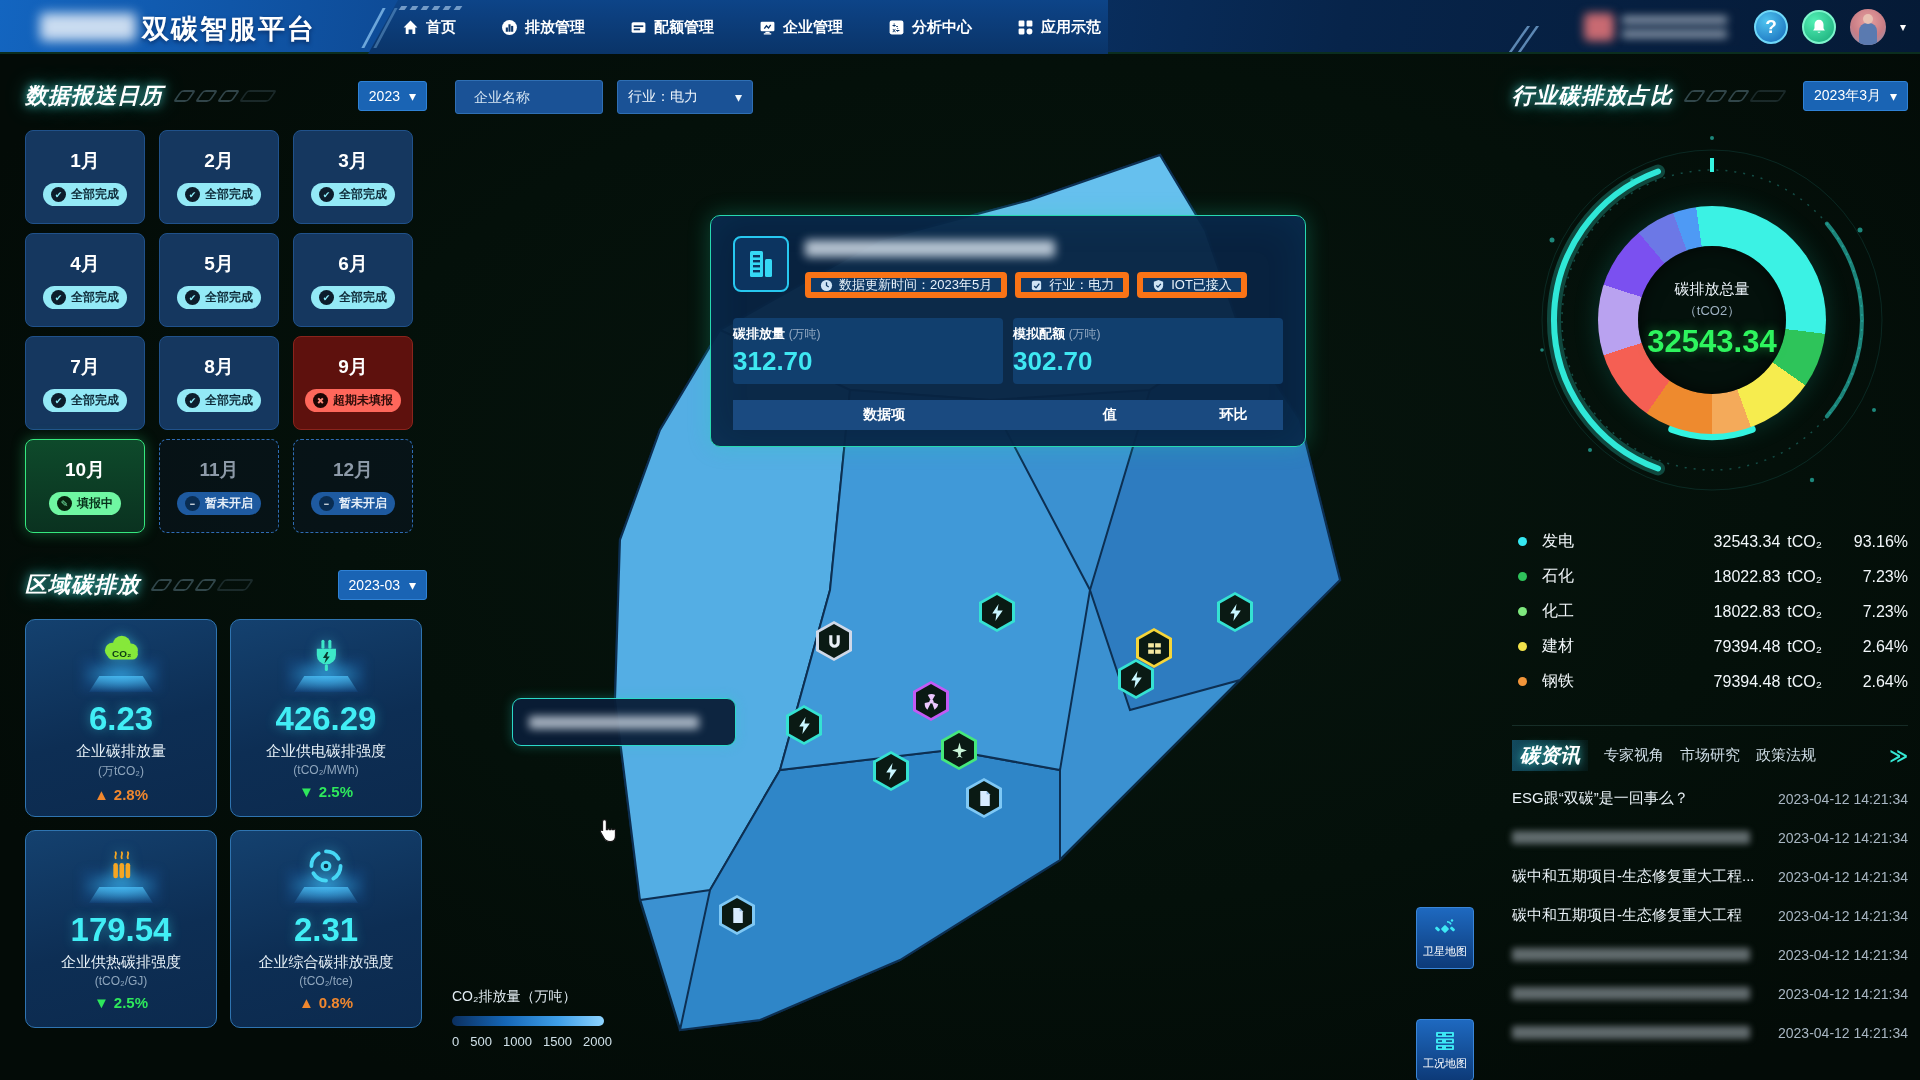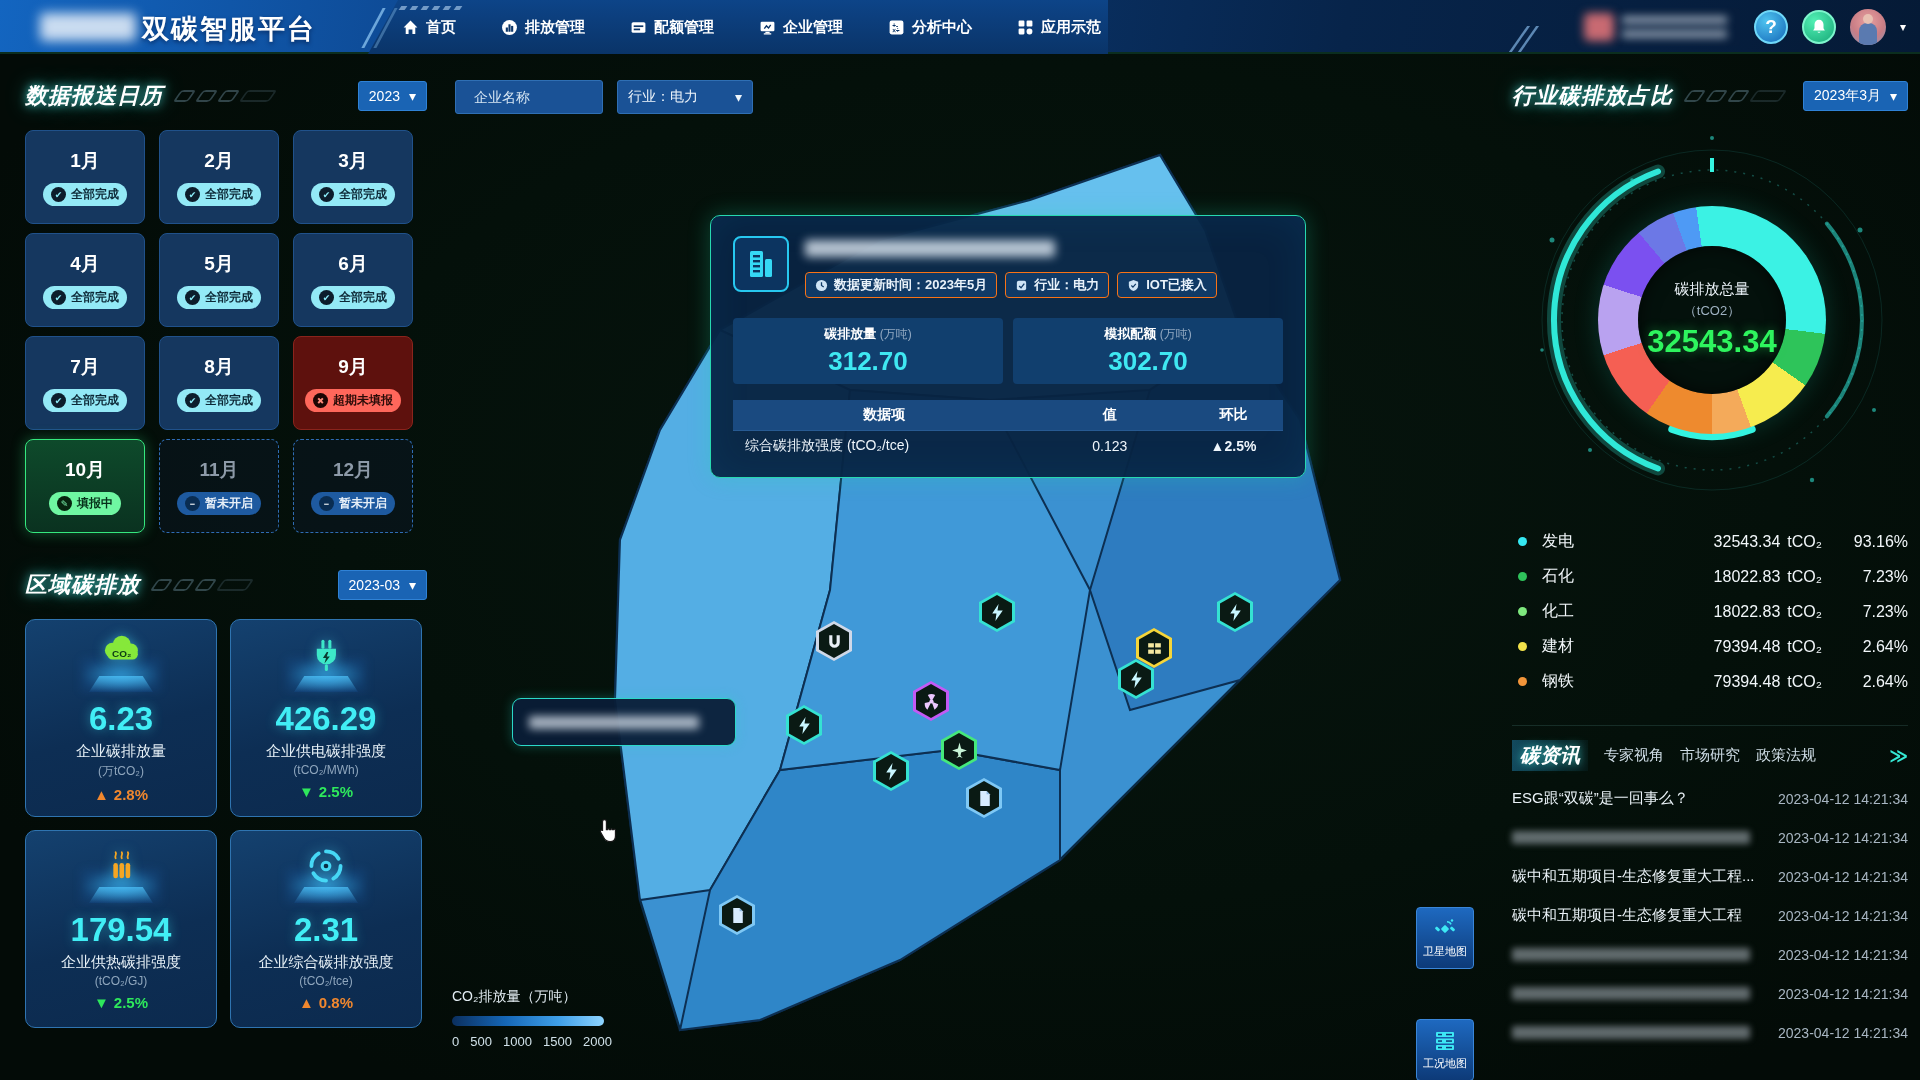--- a/index.html
+++ b/index.html
@@ -140,26 +140,26 @@
   .popup { position:absolute; left:260px; top:145px; width:596px; background:rgba(8,35,66,.96);
     border:1px solid #27d8b0; border-radius:10px; z-index:10; padding:20px 22px 16px;
     box-shadow:0 0 22px rgba(30,220,170,.28), inset 0 0 40px rgba(20,120,200,.12); }
   .popup-head { display:flex; gap:16px; }
   .p-ic { width:56px; height:56px; border-radius:8px; background:#0c3460; border:2px solid #27c8f0;
     display:flex; align-items:center; justify-content:center; flex:none; }
   .p-head-right { flex:1; }
   .p-name-blur { width:250px; height:17px; margin-top:4px; border-radius:3px;
     background:rgba(225,235,245,.8); filter:blur(5px); }
   .p-badges { display:flex; gap:8px; margin-top:15px; }
-  .p-badge { height:26px; background:#103a66; border:1px solid #f97316; border-radius:4px;
+  .p-badge { height:26px; background:#103a66; border:6px solid #f97316; border-radius:4px;
     display:flex; align-items:center; gap:6px; padding:0 9px; font-size:13px; color:#e9f2fa;
-    white-space:nowrap;font-weight:bold; }
+    white-space:nowrap; }
   .p-stats { display:flex; gap:10px; margin-top:20px; }
   .p-stat { flex:1; height:66px; background:#113f6e; border-radius:4px; display:flex;
-    flex-direction:column; align-items:center; justify-content:center; }
+    flex-direction:column; justify-content:center; }
   .p-stat-label { font-size:13px; font-weight:bold; color:#fff; }
   .p-stat-label em { font-style:normal; font-weight:normal; color:#93a9c2; font-size:12px; }
   .p-stat-value { font-size:26px; font-weight:900; margin-top:3px; }
   .v-cyan { color:#3fe8f2; } .v-red { color:#f55348; }
   .p-table { width:100%; margin-top:16px; border-collapse:collapse; font-size:14px; }
   .p-table th { background:#1a4a80; height:30px; font-weight:bold; color:#fff; }
   .p-table td { height:31px; border-top:1px solid #275a92; color:#eef5fb; }
   .p-table td.c1 { padding-left:12px; width:55%; text-align:left; }
   .p-table td.c2, .p-table th.c2 { width:27%; text-align:center; }
   .p-table td.c3, .p-table th.c3 { width:18%; text-align:center; font-weight:bold; }
@@ -718,25 +718,20 @@
 
       <table class="p-table">
         <thead>
             <tr>
           <th>数据项</th>
           <th class="c2">值</th>
           <th class="c3">环比</th>
         </tr>
           </thead>
         <tbody>
-          <tr>
-            <td class="c1">综合碳排放强度 (tCO₂/tce)</td>
-            <td class="c2">0.123</td>
-            <td class="c3 chg-up"><span>▲</span><span>2.5%</span></td>
-          </tr>
         </tbody>
       </table>
     </div>
 
     <div class="co2-legend">
       <div class="t">CO₂排放量（万吨）</div>
       <div class="bar"></div>
       <div class="ticks">
         <span>0</span>
         <span>500</span>

